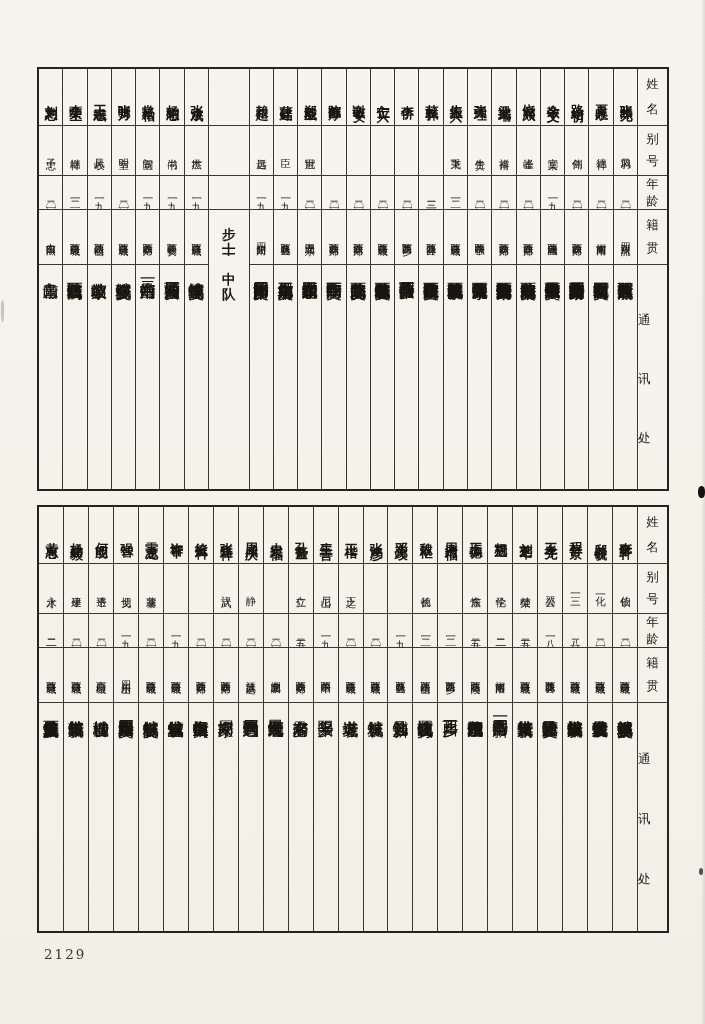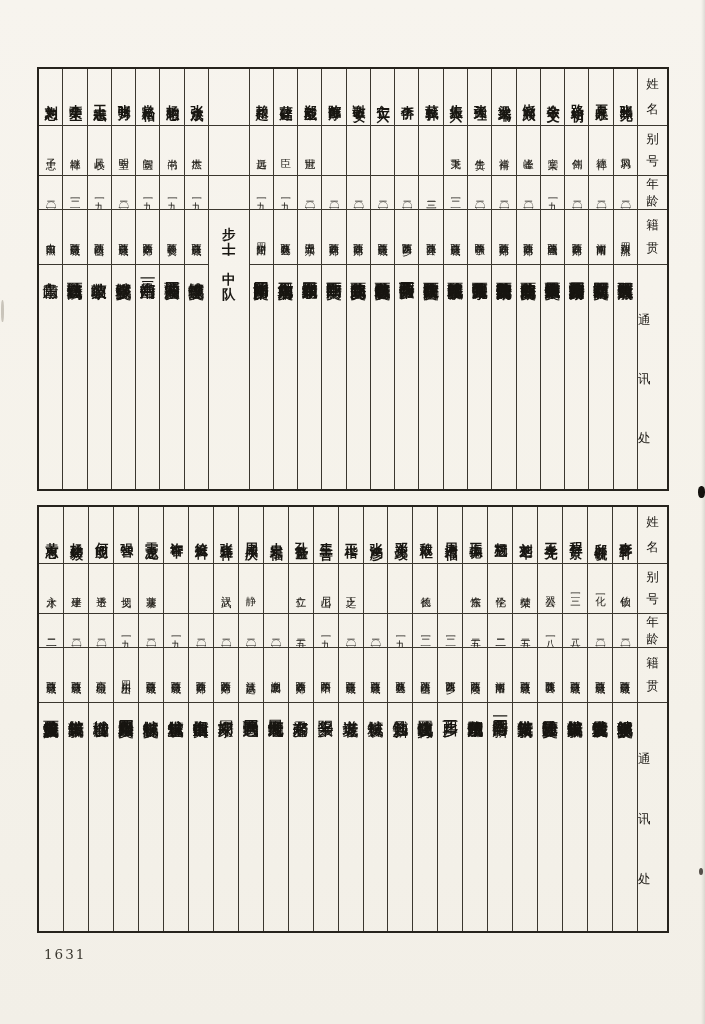--- a/index.html
+++ b/index.html
@@ -919,18 +919,18 @@
           <div class="vtxt">二二</div>
         </div>
         <div class="cell origin c-origin">
           <div class="vtxt">陕西褒城</div>
         </div>
         <div class="cell address c-addr">
           <div class="vtxt">褒城新集镇西关义兴成宝号</div>
         </div>
       </div>
     </div>
-  <div class="pagenum">1631</div>
+  <div class="pagenum">2129</div>
   <div class="speck-a"></div>
   <div class="speck-b"></div>
   <div class="speck-c"></div>
   <div class="edge-shade"></div>
 </div>
 
 </body></html>

